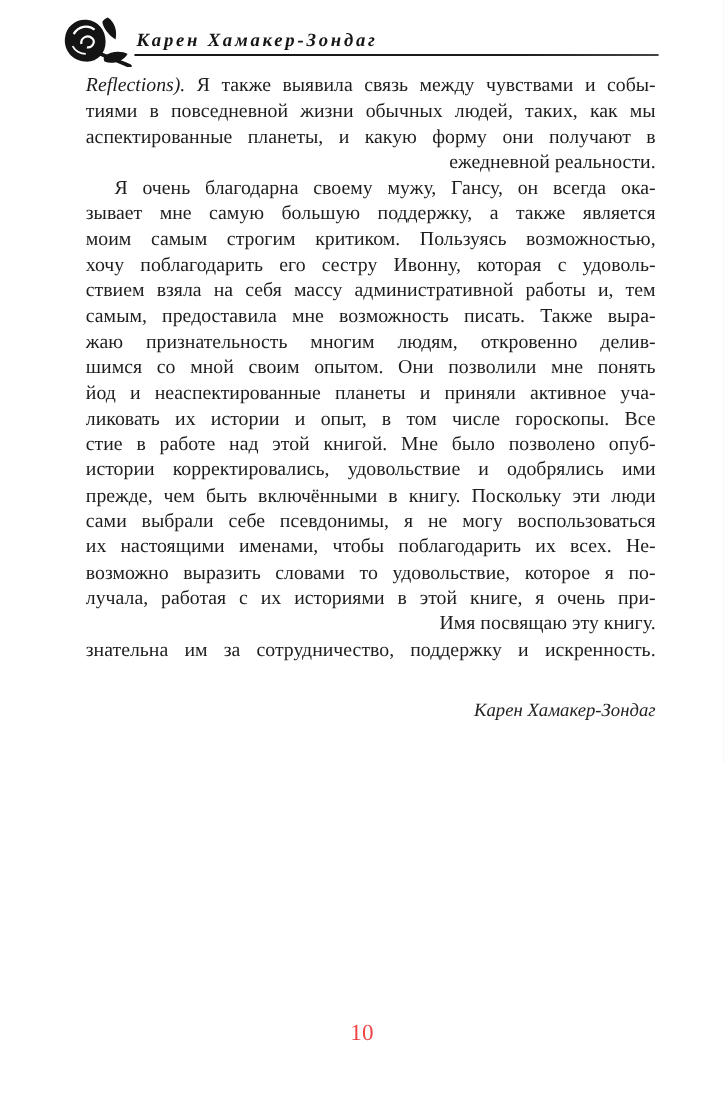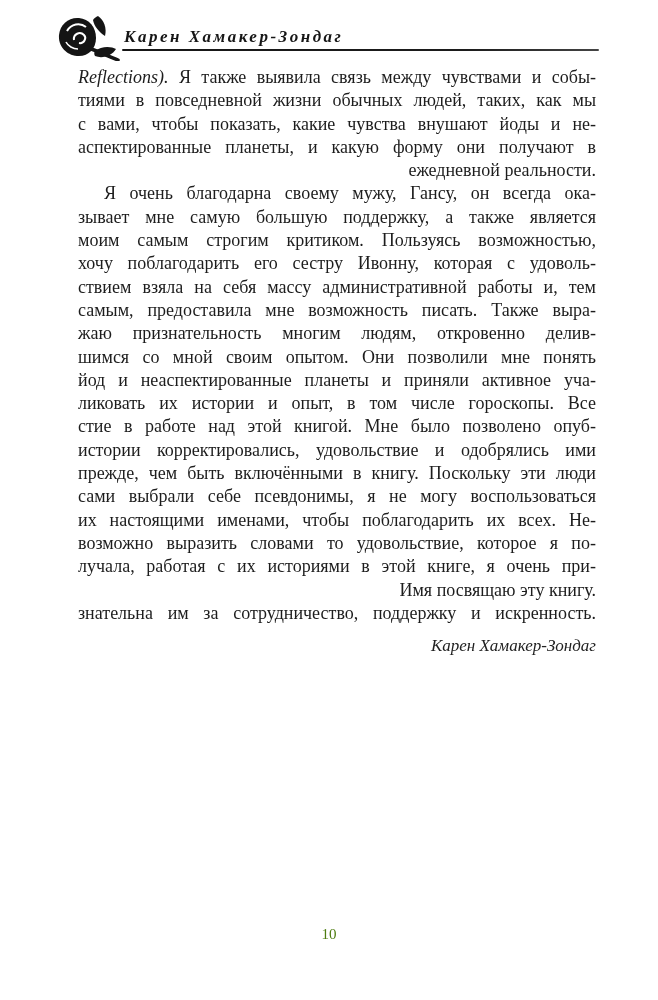--- a/index.html
+++ b/index.html
@@ -67,22 +67,22 @@
     font-style: italic;
     color: #222;
   }
 
   .page-number {
     position: absolute;
     left: 0;
     right: 0;
     top: 926px;
     text-align: center;
-    font-size: 15px;
-    color: #4d7c0f;
+    font-size: 21px;
+    color: #ef4444;
   }
 </style>
 </head>
 <body>
 
 <div class="page">
 
   <div>
     <svg class="rose" viewBox="0 0 66 46" aria-hidden="true">
 
@@ -102,21 +102,20 @@
     <div class="header-rule"></div>
   </div>
 
   <div class="body-text">
     <div>
       <div class="line jline">
         <span class="italic">Reflections).</span>
         <span>Я также выявила связь между чувствами и собы-</span>
       </div>
       <div class="line jline">тиями в повседневной жизни обычных людей, таких, как мы</div>
-      <div class="line jline">с вами, чтобы показать, какие чувства внушают йоды и не-</div>
       <div class="line jline">аспектированные планеты, и какую форму они получают в</div>
       <div class="line endline">ежедневной реальности.</div>
     </div>
     <div>
       <div class="line jline indent">Я очень благодарна своему мужу, Гансу, он всегда ока-</div>
       <div class="line jline">зывает мне самую большую поддержку, а также является</div>
       <div class="line jline">моим самым строгим критиком. Пользуясь возможностью,</div>
       <div class="line jline">хочу поблагодарить его сестру Ивонну, которая с удоволь-</div>
       <div class="line jline">ствием взяла на себя массу административной работы и, тем</div>
       <div class="line jline">самым, предоставила мне возможность писать. Также выра-</div>

